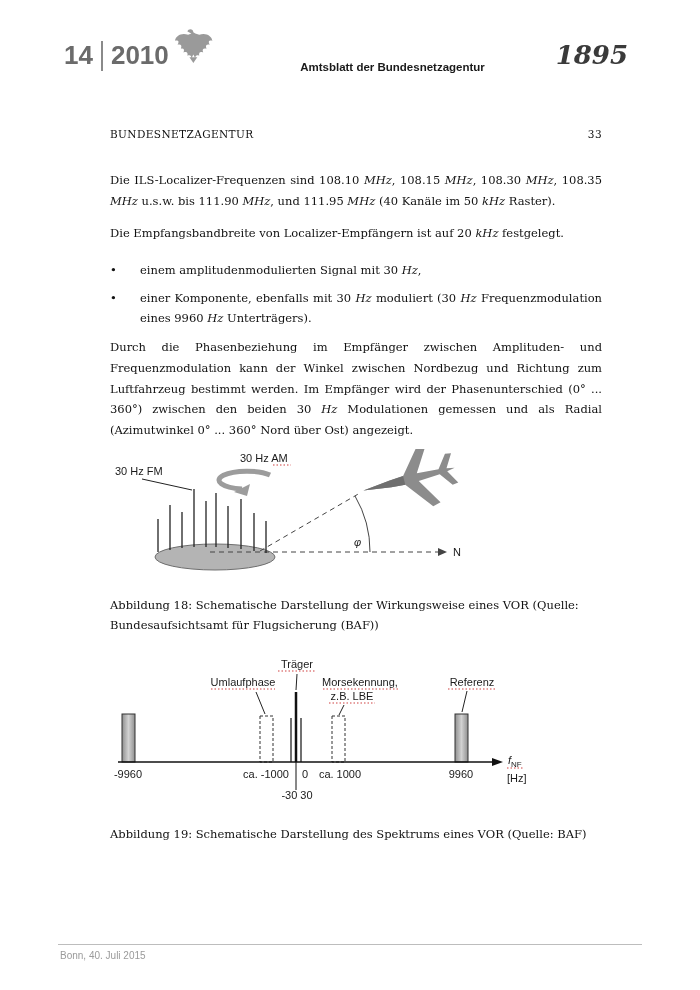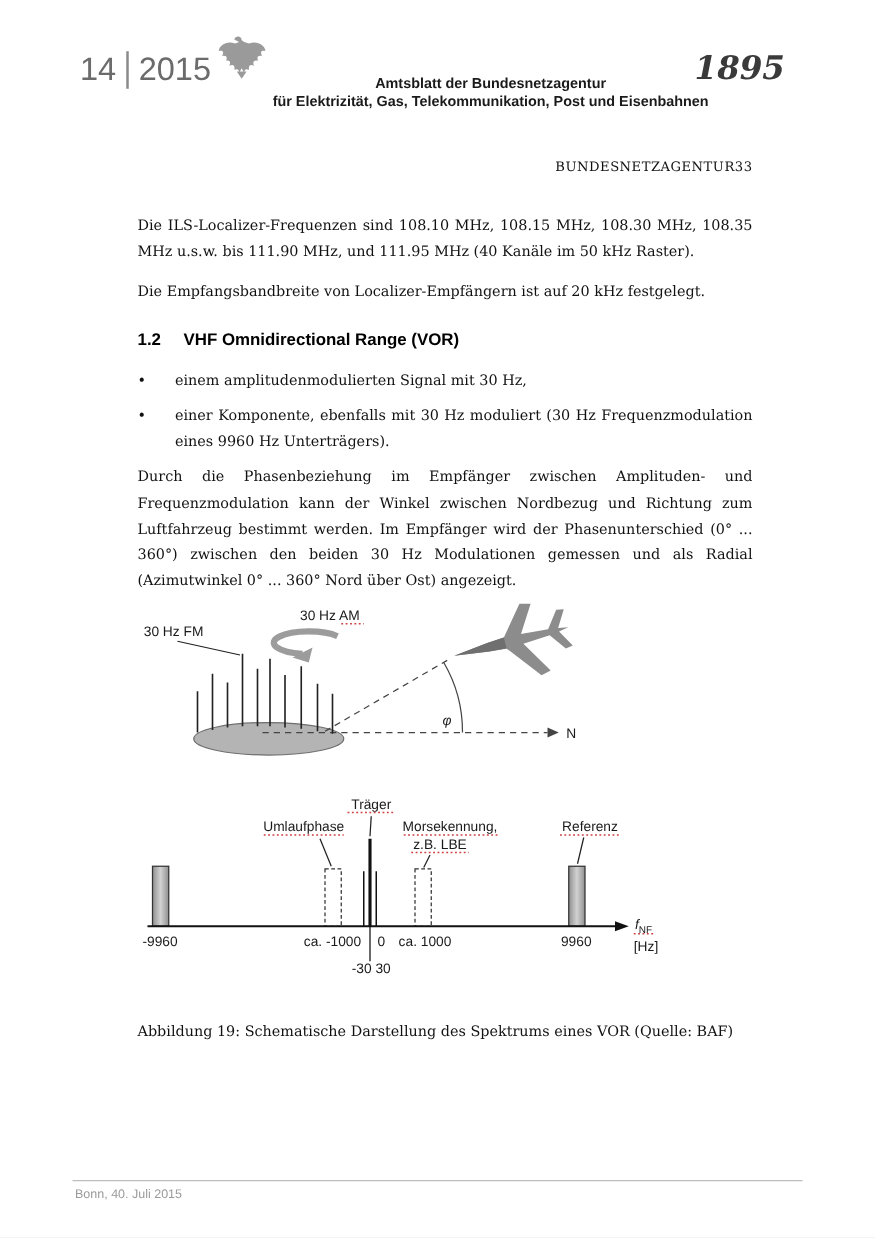--- a/index.html
+++ b/index.html
@@ -2,39 +2,39 @@
 <html><head>
 <meta charset="utf-8">
 <style>
   html,body{margin:0;padding:0;background:#ececec;}
   .page{position:relative;width:700px;height:990px;margin:0 auto;background:#fff;
         font-family:"DejaVu Serif",serif;color:#111;overflow:hidden;}
 
   
   .masthead{position:absolute;top:0;left:0;right:0;height:100px;}
   .issue-block{position:absolute;left:64px;top:40px;display:flex;align-items:center;
-               font-family:"Liberation Sans",sans-serif;font-size:26px;color:#6b6b6b;font-weight:normal;}
+               font-family:"Liberation Sans",sans-serif;font-size:26px;color:#6b6b6b;font-weight:bold;}
   .issue-divider{width:2px;height:30px;background:#8a8a8a;margin:0 8px;}
   .eagle{position:absolute;left:173px;top:26px;}
   .masthead-center{position:absolute;left:185px;right:100px;top:28px;text-align:center;
                    font-family:"Liberation Sans",sans-serif;margin-top:32px;}
   .mh-title{font-size:11.5px;font-weight:bold;color:#1a1a1a;line-height:1.3;}
   .mh-sub{font-size:10.5px;color:#999;margin-top:3px;}
   .big-page-number{position:absolute;right:72px;top:40px;font-size:26px;font-weight:bold;
                    font-style:italic;color:#3a3a3a;font-family:"DejaVu Serif",serif;}
 
   
   .running-header{position:absolute;top:128px;left:110px;width:492px;display:flex;
-                  justify-content:flex-end;font-size:10.5px;letter-spacing:.4px;color:#111;}
+                  justify-content:space-between;font-size:10.5px;letter-spacing:.4px;color:#111;}
 
   
   .content{position:absolute;top:170px;left:110px;width:492px;font-size:11.5px;line-height:1.8;}
   .para{text-align:justify;margin:0 0 12px 0;}
   .mb16{margin-bottom:16px;}
-  .it{}
+  .it{font-style:italic;}
   h2.section{font-family:"Liberation Sans",sans-serif;font-size:13.5px;font-weight:bold;
              margin:6px 0 10px 0;color:#000;}
   h2.section .num{margin-right:18px;}
   .bullets{list-style:none;margin:2px 0 8px 0;padding:0;}
   .bullets li{display:flex;margin-bottom:7px;text-align:justify;}
   .bullet-mark{flex:0 0 30px;}
   .bullet-text{flex:1;}
   .fig{display:block;margin:4px 0 0 0;}
   .caption{margin:6px 0 14px 0;line-height:1.8;}
   .flabel{font-family:"Liberation Sans",sans-serif;font-size:11px;fill:#1a1a1a;}
@@ -47,52 +47,48 @@
 </style>
 </head>
 <body>
 
 <div class="page">
 
   <header class="masthead">
     <div class="issue-block">
       <span>14</span>
       <span class="issue-divider"></span>
-      <span>2015</span>
+      <span>2010</span>
     </div>
 
     <svg class="eagle" width="42" height="40" viewBox="0 0 64 58">
       <path fill="#9a9a9a" d="M31 8 C31 2 23 2 22 7 L28 10 L23 12 C14 8 4 13 3 21 C8 20 10 22 7 27
         C12 26 14 28 12 33 C16 32 18 34 16 39 C21 37 23 39 22 44 C26 42 28 44 28 48
         L31 42 L34 48 C34 44 36 42 40 44 C39 39 41 37 46 39 C44 34 46 32 51 33
         C49 28 51 26 56 27 C53 22 55 20 60 21 C59 13 49 8 40 12 L34 10 Z"></path>
       <path fill="#9a9a9a" d="M25 46 L31 55 L37 46 Z"></path>
     </svg>
 
     <div class="masthead-center">
       <div class="mh-title">Amtsblatt der Bundesnetzagentur</div>
-      <div class="mh-title">für Elektrizität, Gas, Telekommunikation, Post und Eisenbahnen</div>
     </div>
 
     <div class="big-page-number">1895</div>
   </header>
 
   <div class="running-header">
     <span>BUNDESNETZAGENTUR</span>
     <span>33</span>
   </div>
 
   <main class="content">
 
     <p class="para"><span>Die ILS-Localizer-Frequenzen sind 108.10 </span><span class="it">MHz</span><span>, 108.15 </span><span class="it">MHz</span><span>, 108.30 </span><span class="it">MHz</span><span>, 108.35 </span><span class="it">MHz</span><span> u.s.w. bis 111.90 </span><span class="it">MHz</span><span>, und 111.95 </span><span class="it">MHz</span><span> (40 Kanäle im 50 </span><span class="it">kHz</span><span> Raster).</span></p>
     <p class="para mb16"><span>Die Empfangsbandbreite von Localizer-Empfängern ist auf 20 </span><span class="it">kHz</span><span> festgelegt.</span></p>
 
-    <h2 class="section">
-      <span class="num">1.2</span><span>VHF Omnidirectional Range (VOR)</span>
-    </h2>
 
 
     <ul class="bullets">
       <li>
         <span class="bullet-mark">•</span>
         <span class="bullet-text"><span>einem amplitudenmodulierten Signal mit 30 </span><span class="it">Hz</span><span>,</span></span>
       </li>
       <li>
         <span class="bullet-mark">•</span>
         <span class="bullet-text"><span>einer Komponente, ebenfalls mit 30 </span><span class="it">Hz</span><span> moduliert (30 </span><span class="it">Hz</span><span> Frequenzmodulation eines 9960 </span><span class="it">Hz</span><span> Unterträgers).</span></span>
@@ -136,20 +132,21 @@
       <path d="M 160 26 A 28 9 0 1 0 132 40" fill="none" stroke="#9c9c9c" stroke-width="5"></path>
       <polygon points="124,43 140,35 137,47" fill="#9c9c9c"></polygon>
 
       <g transform="translate(300,30) rotate(-14)">
         <path fill="#8c8c8c" d="M-48 0 L-20 -3.5 L-6 -4.5 L16 -32 L24 -30 L8 -4 L30 -2.5 L40 -16 L46 -15
           L38 -1.5 L46 0 L38 1.5 L46 15 L40 16 L30 2.5 L8 4 L24 30 L16 32 L-6 4.5 L-20 3.5 Z"></path>
         <path fill="#6f6f6f" d="M-48 0 L-20 -3.5 L-6 -4.5 L-6 4.5 L-20 3.5 Z"></path>
       </g>
     </svg>
 
+    <p class="caption">Abbildung 18: Schematische Darstellung der Wirkungsweise eines VOR (Quelle: Bundesaufsichtsamt für Flugsicherung (BAF))</p>
 
     <svg class="fig" width="492" height="160" viewBox="0 0 492 160" style="margin-top:6px">
 
       <text x="133" y="36" text-anchor="middle" class="flabel">Umlaufphase</text>
       <line x1="101" y1="39" x2="165" y2="39" stroke="#d04040" stroke-width="1.2" stroke-dasharray="1.5,2"></line>
       <line x1="146" y1="42" x2="155" y2="64" stroke="#222" stroke-width="1"></line>
 
       <text x="187" y="18" text-anchor="middle" class="flabel">Träger</text>
       <line x1="168" y1="21" x2="206" y2="21" stroke="#d04040" stroke-width="1.2" stroke-dasharray="1.5,2"></line>
       <line x1="187" y1="24" x2="186" y2="40" stroke="#222" stroke-width="1"></line>
@@ -189,20 +186,20 @@
       <text x="397" y="132" class="ftick">[Hz]</text>
 
       <text x="18" y="128" text-anchor="middle" class="ftick">-9960</text>
       <text x="156" y="128" text-anchor="middle" class="ftick">ca. -1000</text>
       <text x="195" y="128" text-anchor="middle" class="ftick">0</text>
       <text x="230" y="128" text-anchor="middle" class="ftick">ca. 1000</text>
       <text x="351" y="128" text-anchor="middle" class="ftick">9960</text>
       <text x="187" y="149" text-anchor="middle" class="ftick">-30 30</text>
     </svg>
 
-    <p class="caption" style="margin-top:26px">Abbildung 19:  Schematische Darstellung des Spektrums eines VOR (Quelle: BAF)</p>
+    <p class="caption" style="margin-top:14px">Abbildung 19:  Schematische Darstellung des Spektrums eines VOR (Quelle: BAF)</p>
 
   </main>
 
   <div class="footer-line"></div>
   <div class="footer-text">Bonn, 40. Juli 2015</div>
 
 </div>
 
 </body></html>

